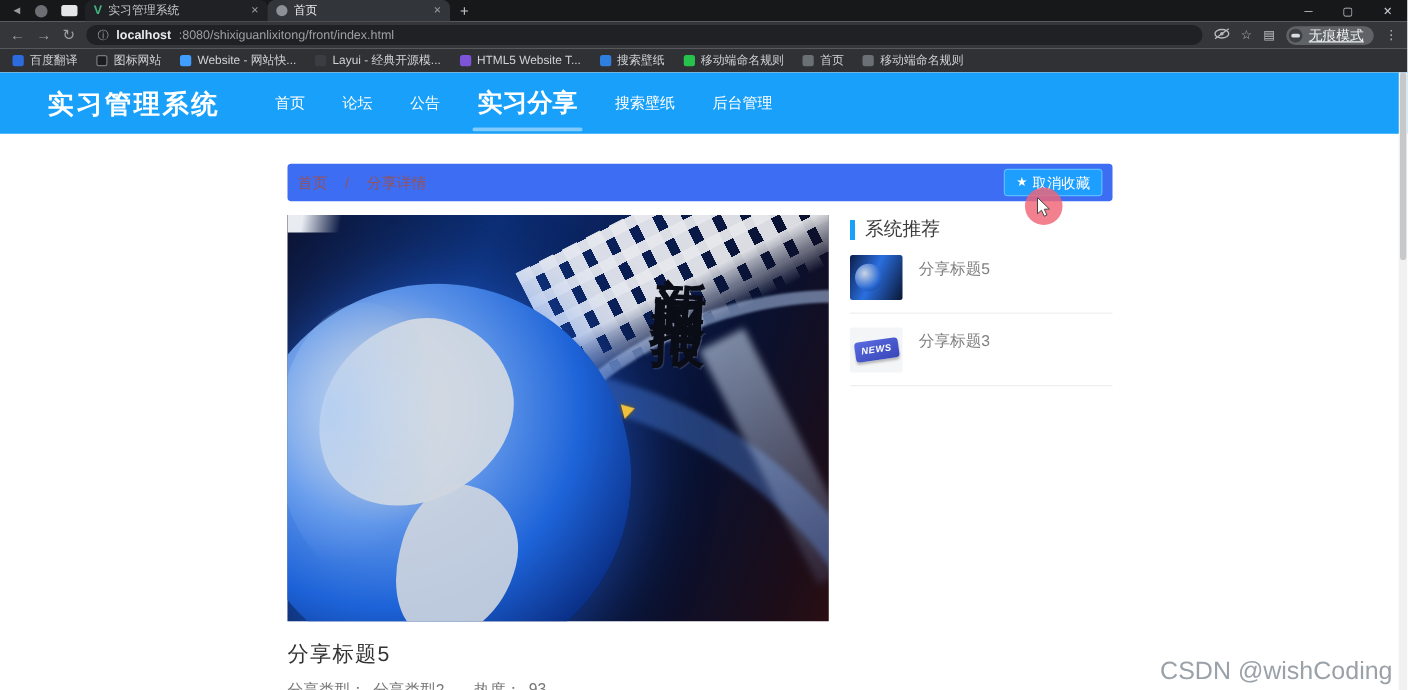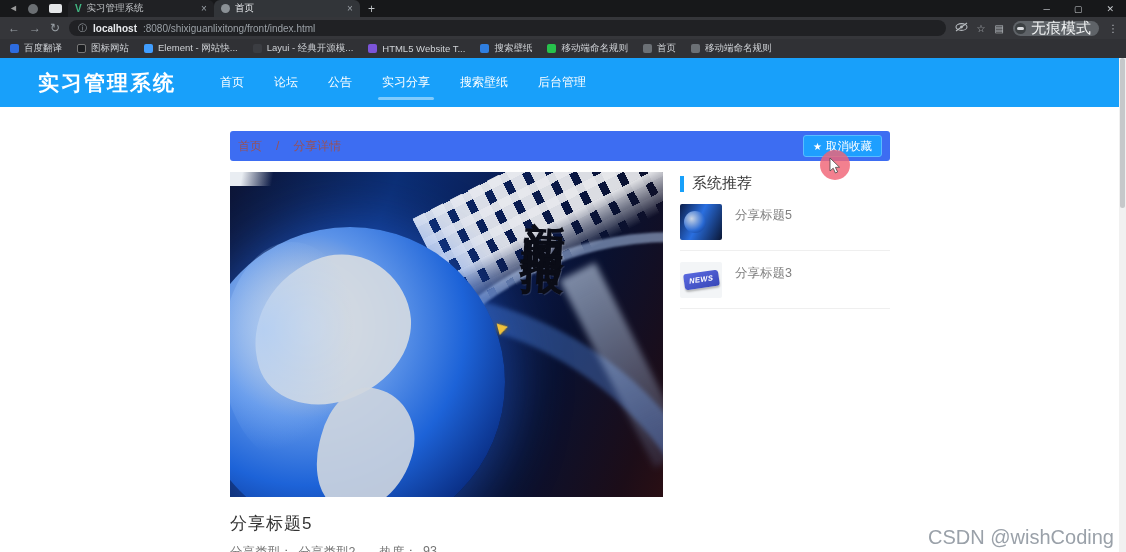--- a/index.html
+++ b/index.html
@@ -25,41 +25,41 @@
   .toolbar { height:22px; background:#35363a; display:flex; align-items:center; padding:0 8px; gap:9px; }
   .navbtn { color:#9aa0a6; font-size:12px; }
   .addr { flex:1; height:16px; background:#202124; border-radius:8px; display:flex; align-items:center; padding:0 9px; gap:6px; }
   .addr .info { color:#9aa0a6; font-size:9px; }
   .addr .host { color:#e8eaed; font-size:10px; font-weight:bold; }
   .addr .rest { color:#9aa0a6; font-size:10px; }
   .tool-ico { color:#b6babf; font-size:10px; }
   .incog { display:flex; align-items:center; gap:5px; background:#5f6368; border-radius:9px; height:15px; padding:0 8px 0 2px; }
   .incog .ava { width:11px; height:11px; border-radius:50%; background:#3c4043; position:relative; }
   .incog .ava::after { content:""; position:absolute; left:2px; top:4px; width:7px; height:3px; border-radius:2px; background:#dadce0; }
-  .incog .txt { color:#f1f3f4; font-size:15px; white-space:nowrap; }
+  .incog .txt { color:#f1f3f4; font-size:11px; white-space:nowrap;text-decoration:underline; }
 
   .bookmarks { height:19px; background:#303135; display:flex; align-items:center; padding:0 10px; gap:15px; }
   .bm { display:flex; align-items:center; gap:5px; }
   .bm .ico { width:9px; height:9px; border-radius:2px; flex:none; }
   .bm .lbl { font-size:9.5px; color:#cfd2d6; white-space:nowrap; }
   .i-blue { background:#2d6cdf; } .i-flag { background:#1b1d20; border:1px solid #777; }
   .i-elem { background:#409eff; border-radius:50%; } .i-layui { background:#3b3d42; }
   .i-html { background:#7b54d8; } .i-wall { background:#2f7fe0; }
   .i-green { background:#27c24c; } .i-globe { background:#6b7075; border-radius:50%; }
 
   
   .page { position:relative; height:494px; background:#fff; }
   .scrollbar { position:absolute; right:0; top:0; bottom:0; width:7px; background:#f1f1f1; z-index:40; }
   .scroll-thumb { position:absolute; top:0; left:1px; width:5px; height:150px; background:#c6c8ca; border-radius:3px; }
 
   .site-header { height:49px; background:#18a0fa; display:flex; align-items:center; padding-left:38px; }
   .brand { color:#fff; font-size:21px; font-weight:bold; letter-spacing:2px; }
   .nav { display:flex; align-items:center; margin-left:44px; gap:30px; }
   .nav-item { color:#fff; font-size:12px; position:relative; }
-  .nav-item.active { font-size:12px; font-weight:normal;text-align:center; }
+  .nav-item.active { font-size:20px; font-weight:bold;text-align:center; }
   .nav-item.active::after { content:""; position:absolute; left:-4px; right:-4px; bottom:-9px; height:3px; background:rgba(255,255,255,.45); border-radius:2px; }
 
   .content { width:660px; margin-left:230px; position:relative; }
   .crumb-bar { margin-top:24px; height:30px; background:#3d6df2; border-radius:3px; display:flex; align-items:center; padding:0 8px; }
   .crumbs { display:flex; align-items:center; gap:14px; font-size:12px; color:#a14f48; opacity:.9; }
   .fav-btn { margin-left:auto; height:22px; background:#1e9fff; border:1px solid #59bcff; border-radius:3px; color:#fff; font-size:11.5px; display:flex; align-items:center; gap:4px; padding:0 9px; }
   .fav-btn .star { font-size:10px; }
 
   .main-row { display:flex; margin-top:11px; gap:17px; }
 
@@ -171,21 +171,21 @@
   <div class="bm">
       <span class="ico i-blue"></span>
       <span class="lbl">百度翻译</span>
     </div>
   <div class="bm">
       <span class="ico i-flag"></span>
       <span class="lbl">图标网站</span>
     </div>
   <div class="bm">
       <span class="ico i-elem"></span>
-      <span class="lbl">Element - 网站快...</span>
+      <span class="lbl">Website - 网站快...</span>
     </div>
   <div class="bm">
       <span class="ico i-layui"></span>
       <span class="lbl">Layui - 经典开源模...</span>
     </div>
   <div class="bm">
       <span class="ico i-html"></span>
       <span class="lbl">HTML5 Website T...</span>
     </div>
   <div class="bm">

